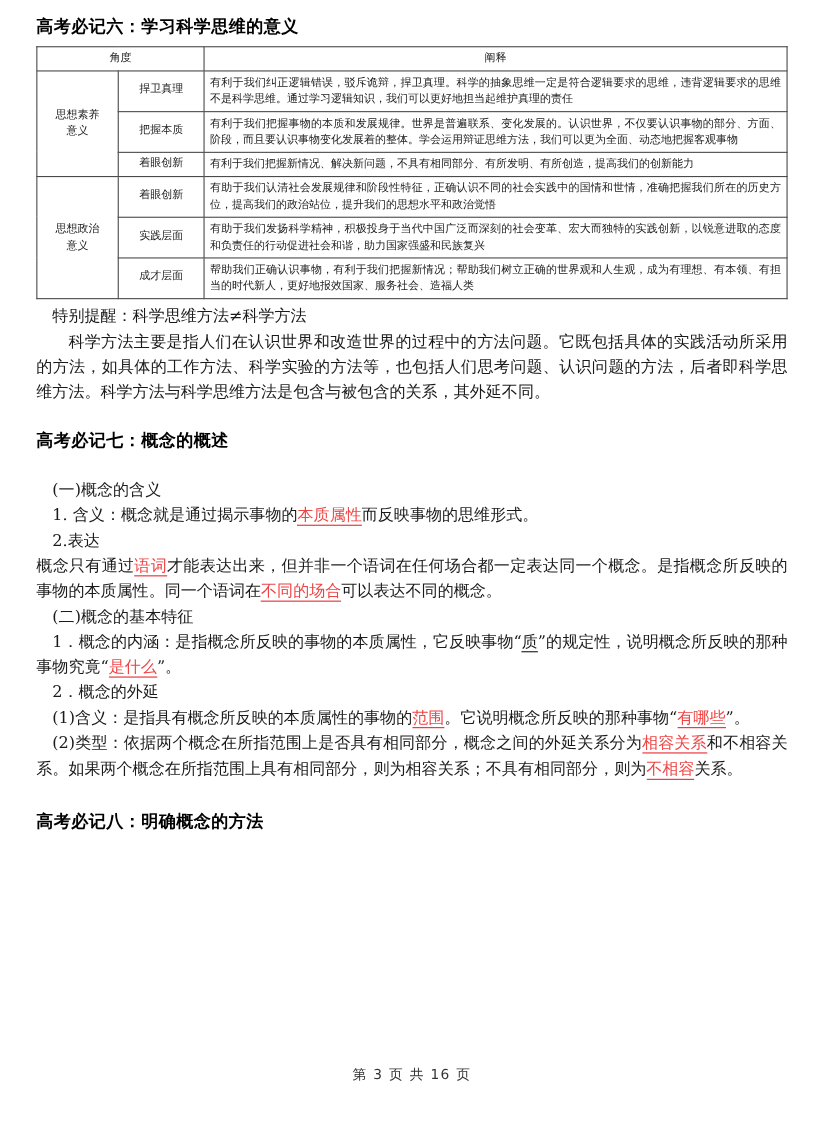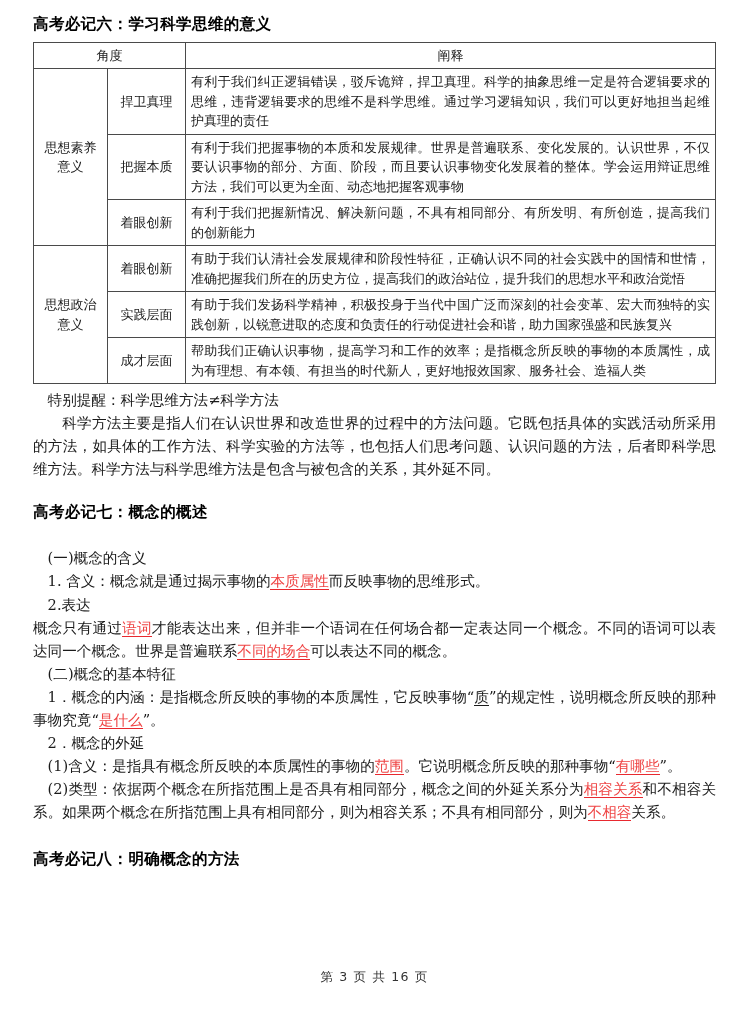--- a/index.html
+++ b/index.html
@@ -40,21 +40,21 @@
   .doc-heading.last {
     margin-top: 26px;
     margin-bottom: 0;
   }
 
   
   table.matrix {
     width: 100%;
     border-collapse: collapse;
     table-layout: fixed;
-    font-size: 13px;
+    font-size: 10px;
     line-height: 1.48;
     padding-left: 40px;
   }
   table.matrix th,
   table.matrix td {
     border: 1px solid #4a4a4a;
     padding: 3px 5px;
     vertical-align: middle;
     color: #1a1a1a;
     font-weight: normal;
@@ -158,40 +158,40 @@
         <td class="cat" rowspan="3">思想政治<br>意义</td>
         <td class="sub">着眼创新</td>
         <td class="body">有助于我们认清社会发展规律和阶段性特征，正确认识不同的社会实践中的国情和世情，准确把握我们所在的历史方位，提高我们的政治站位，提升我们的思想水平和政治觉悟</td>
       </tr>
       <tr>
         <td class="sub">实践层面</td>
         <td class="body">有助于我们发扬科学精神，积极投身于当代中国广泛而深刻的社会变革、宏大而独特的实践创新，以锐意进取的态度和负责任的行动促进社会和谐，助力国家强盛和民族复兴</td>
       </tr>
       <tr>
         <td class="sub">成才层面</td>
-        <td class="body">帮助我们正确认识事物，提高学习和工作的效率；是指概念所反映的事物的本质属性，成为有理想、有本领、有担当的时代新人，更好地报效国家、服务社会、造福人类</td>
+        <td class="body">帮助我们正确认识事物，有利于我们把握新情况；帮助我们树立正确的世界观和人生观，成为有理想、有本领、有担当的时代新人，更好地报效国家、服务社会、造福人类</td>
       </tr>
     </tbody>
   </table>
 
   <div class="note-block">
     <p class="para indent1">特别提醒：科学思维方法≠科学方法</p>
     <p class="para indent">科学方法主要是指人们在认识世界和改造世界的过程中的方法问题。它既包括具体的实践活动所采用的方法，如具体的工作方法、科学实验的方法等，也包括人们思考问题、认识问题的方法，后者即科学思维方法。科学方法与科学思维方法是包含与被包含的关系，其外延不同。</p>
   </div>
 
   <h1 class="doc-heading mid">高考必记七：概念的概述</h1>
 
   <div class="sec-body">
     <p class="para indent1">(一)概念的含义</p>
 
     <p class="para indent1"><span>1. 含义：概念就是通过揭示事物的</span><span class="red-u">本质属性</span><span>而反映事物的思维形式。</span></p>
 
     <p class="para indent1">2.表达</p>
 
-    <p class="para"><span>概念只有通过</span><span class="red-u">语词</span><span>才能表达出来，但并非一个语词在任何场合都一定表达同一个概念。不同的语词可以表达同一个概念。世界是普遍联系</span><span class="red-u">不同的场合</span><span>可以表达不同的概念。</span></p>
+    <p class="para"><span>概念只有通过</span><span class="red-u">语词</span><span>才能表达出来，但并非一个语词在任何场合都一定表达同一个概念。是指概念所反映的事物的本质属性。同一个语词在</span><span class="red-u">不同的场合</span><span>可以表达不同的概念。</span></p>
 
     <p class="para indent1">(二)概念的基本特征</p>
 
     <p class="para indent1"><span>1．概念的内涵：是指概念所反映的事物的本质属性，它反映事物“</span><span class="blk-u">质</span><span>”的规定性，说明概念所反映的那种事物究竟“</span><span class="red-u">是什么</span><span>”。</span></p>
 
     <p class="para indent1">2．概念的外延</p>
 
     <p class="para indent1"><span>(1)含义：是指具有概念所反映的本质属性的事物的</span><span class="red-u">范围</span><span>。它说明概念所反映的那种事物“</span><span class="red-u">有哪些</span><span>”。</span></p>
 
     <p class="para indent1"><span>(2)类型：依据两个概念在所指范围上是否具有相同部分，概念之间的外延关系分为</span><span class="red-u">相容关系</span><span>和不相容关系。如果两个概念在所指范围上具有相同部分，则为相容关系；不具有相同部分，则为</span><span class="red-u">不相容</span><span>关系。</span></p>

